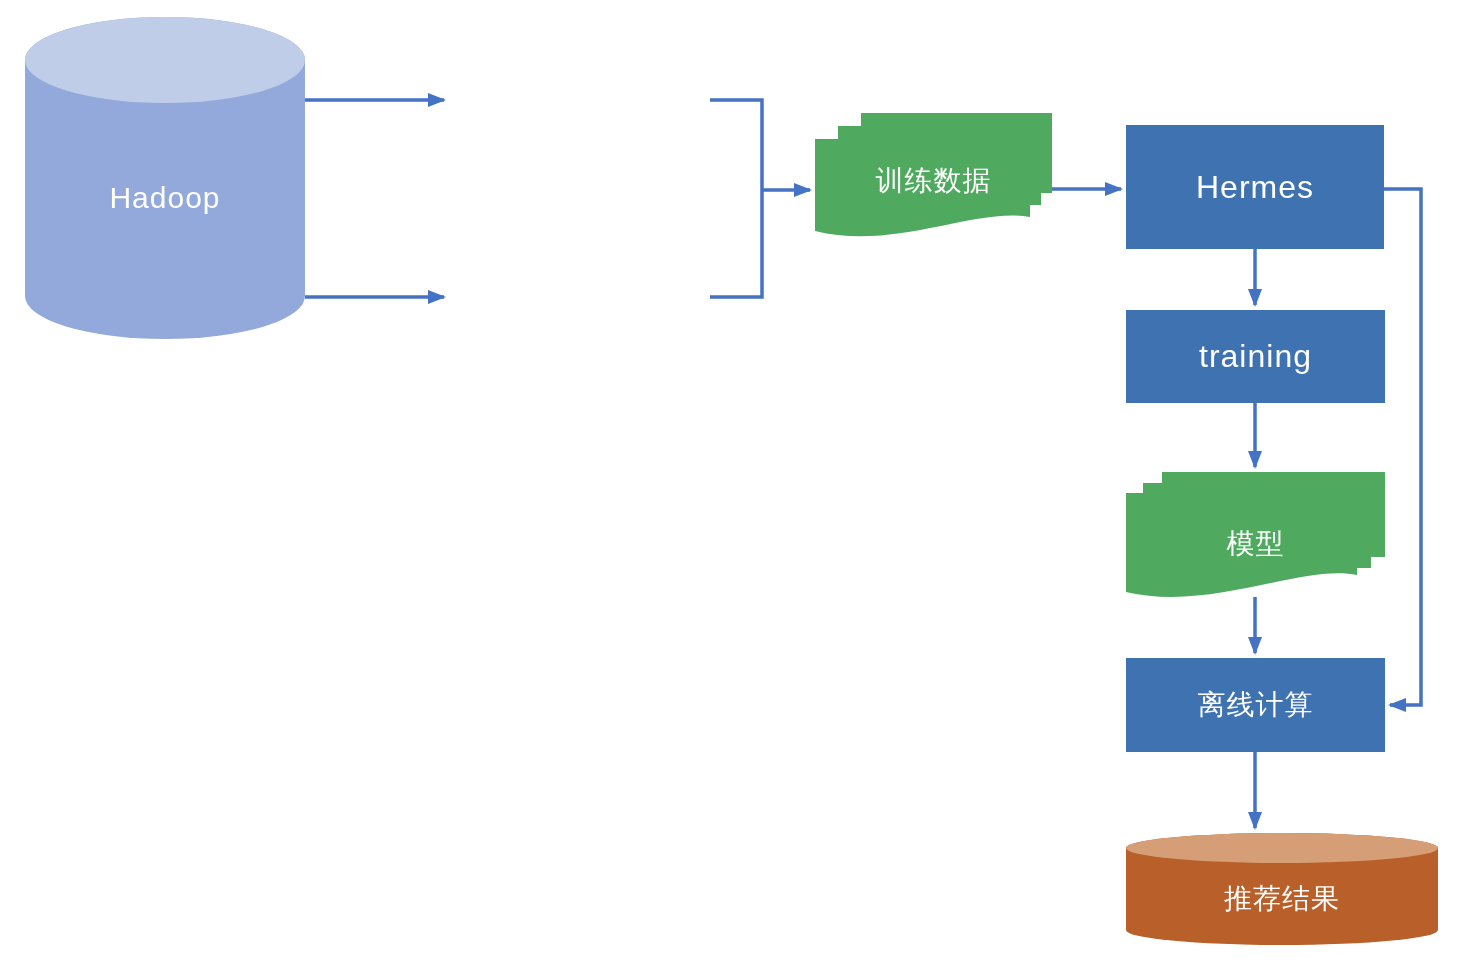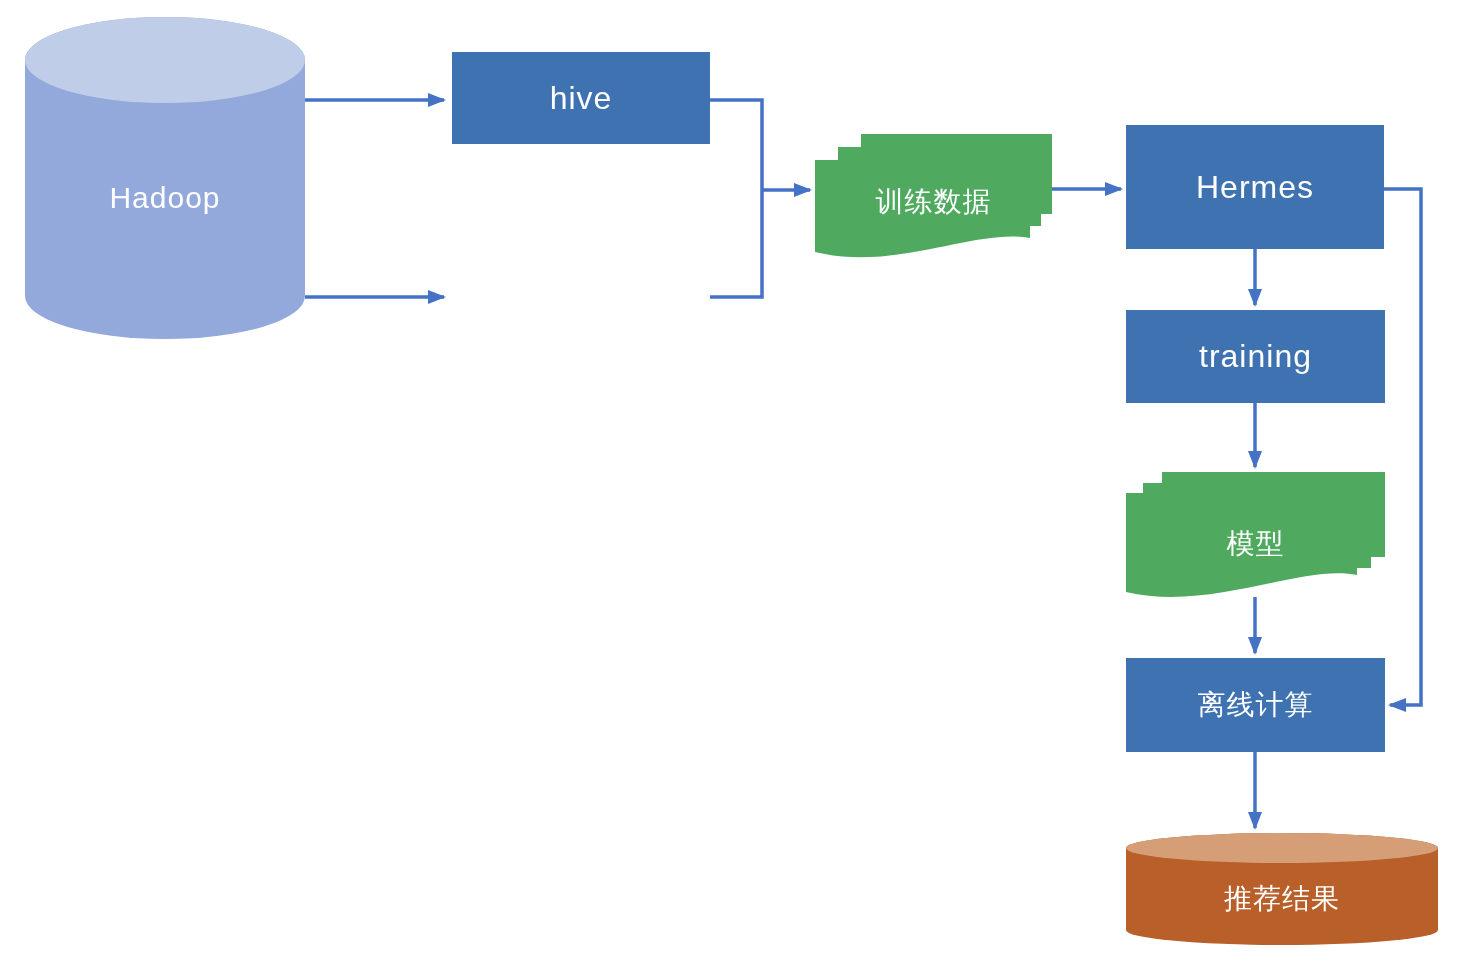--- a/index.html
+++ b/index.html
@@ -16,21 +16,21 @@
   .node .label { position:relative; font-weight:300; letter-spacing:1px; white-space:nowrap; }
 
   .rect-node { background:var(--box-blue); }
   .latin .label { font-size:32px; }
   .cjk .label   { font-size:28px; }
 
   #node-hadoop          { left:25px;   top:17px;  width:280px; height:322px; }
   #node-hadoop .label   { font-size:30px; transform:translateY(20px); }
   #node-hive            { left:452px;  top:52px;  width:258px; height:92px; }
   #node-pig             { left:452px;  top:250px; width:258px; height:92px; }
-  #node-training-data   { left:815px;  top:134px; width:237px; height:127px; }
+  #node-training-data   { left:815px;  top:113px; width:237px; height:127px; }
   #node-training-data .label { transform:translateY(4px); }
   #node-hermes          { left:1126px; top:125px; width:258px; height:124px; }
   #node-training        { left:1126px; top:310px; width:259px; height:93px; }
   #node-model           { left:1126px; top:472px; width:259px; height:128px; }
   #node-model .label    { transform:translateY(8px); }
   #node-offline         { left:1126px; top:658px; width:259px; height:94px; }
   #node-results         { left:1126px; top:833px; width:312px; height:112px;text-align:right; }
   #node-results .label  { transform:translateY(10px); }
 
   .fill-hadoop-body  { fill:var(--hadoop-body); }
@@ -64,23 +64,20 @@
   </svg>
 
   <div class="node" id="node-hadoop">
     <svg class="shape-bg" viewBox="0 0 280 322" preserveAspectRatio="none">
       <path class="fill-hadoop-body" d="M0,43 A140,43 0 0 1 280,43 L280,279 A140,43 0 0 1 0,279 Z"></path>
       <ellipse class="fill-hadoop-top" cx="140" cy="43" rx="140" ry="43"></ellipse>
     </svg>
     <span class="label">Hadoop</span>
   </div>
 
-  <div class="node rect-node latin" id="node-hive">
-    <span class="label">hive</span>
-  </div>
 
 
   <div class="node cjk" id="node-training-data">
     <svg class="shape-bg" viewBox="0 0 237 127" preserveAspectRatio="none">
       <path class="fill-doc-green" d="M0,26 H23 V13 H46 V0 H237 V80 H226 V92 H215 V104 C160,94 80,138 0,118 Z"></path>
     </svg>
     <span class="label">训练数据</span>
   </div>
 
   <div class="node rect-node latin" id="node-hermes">

